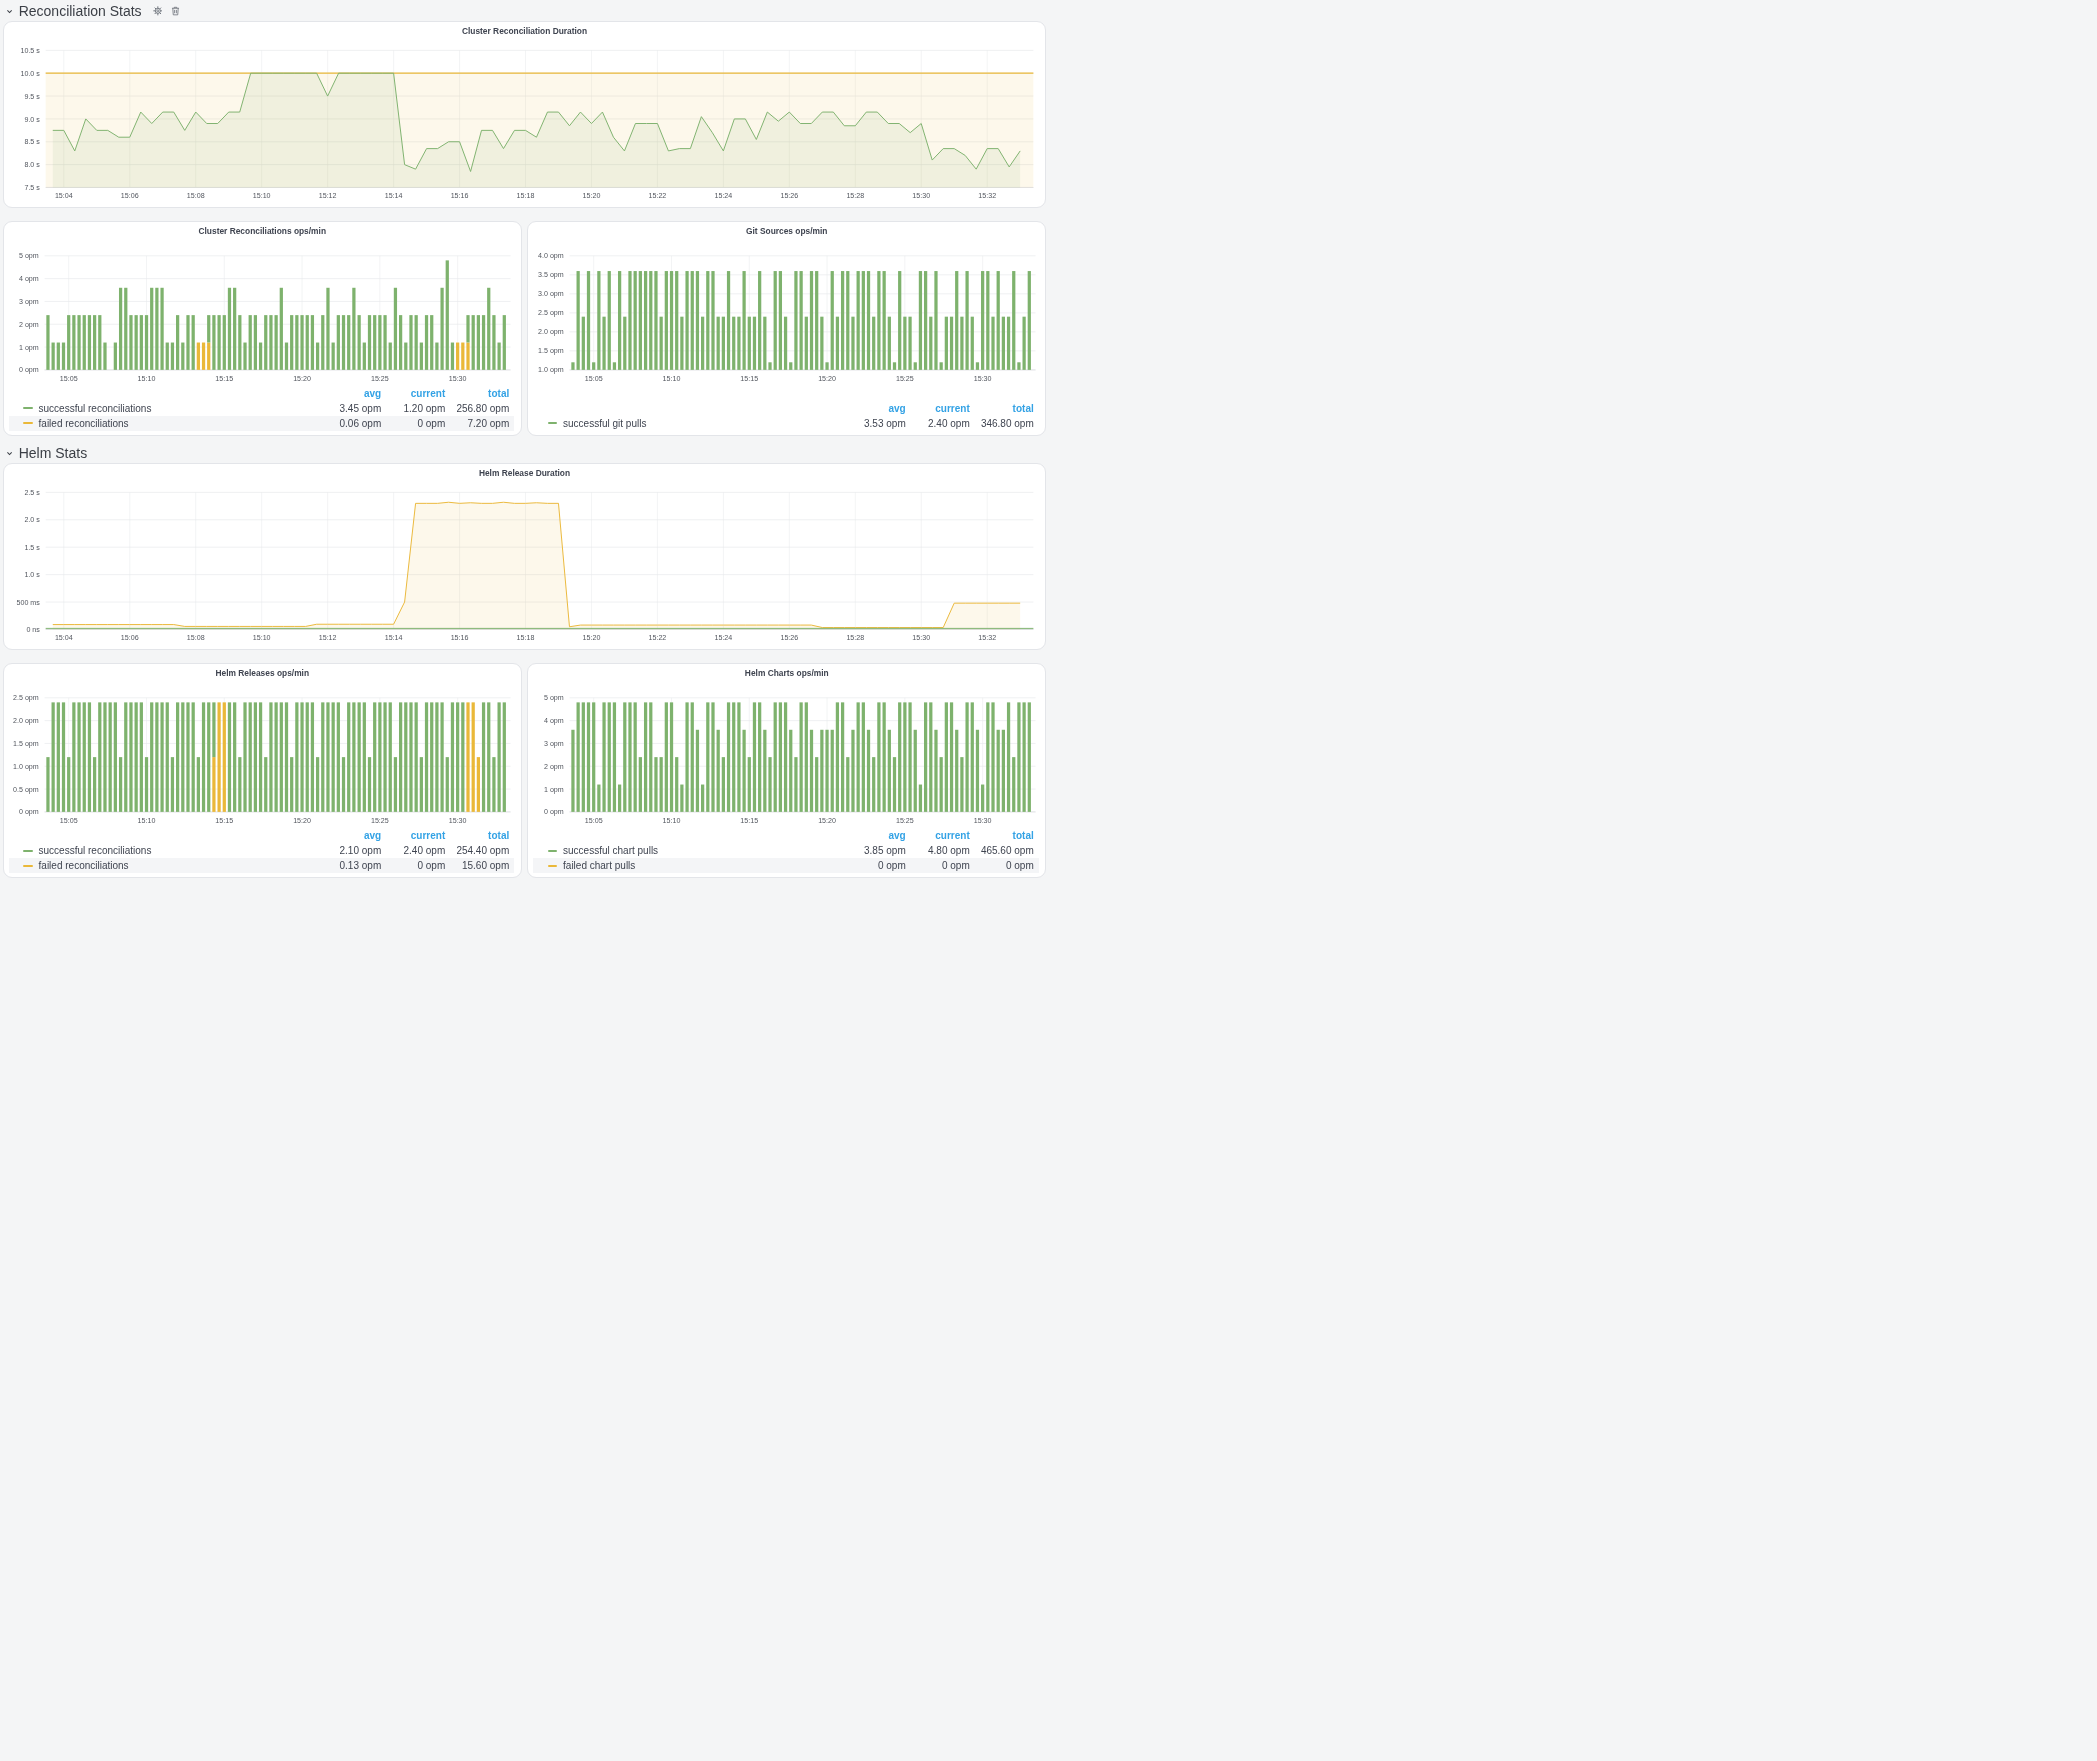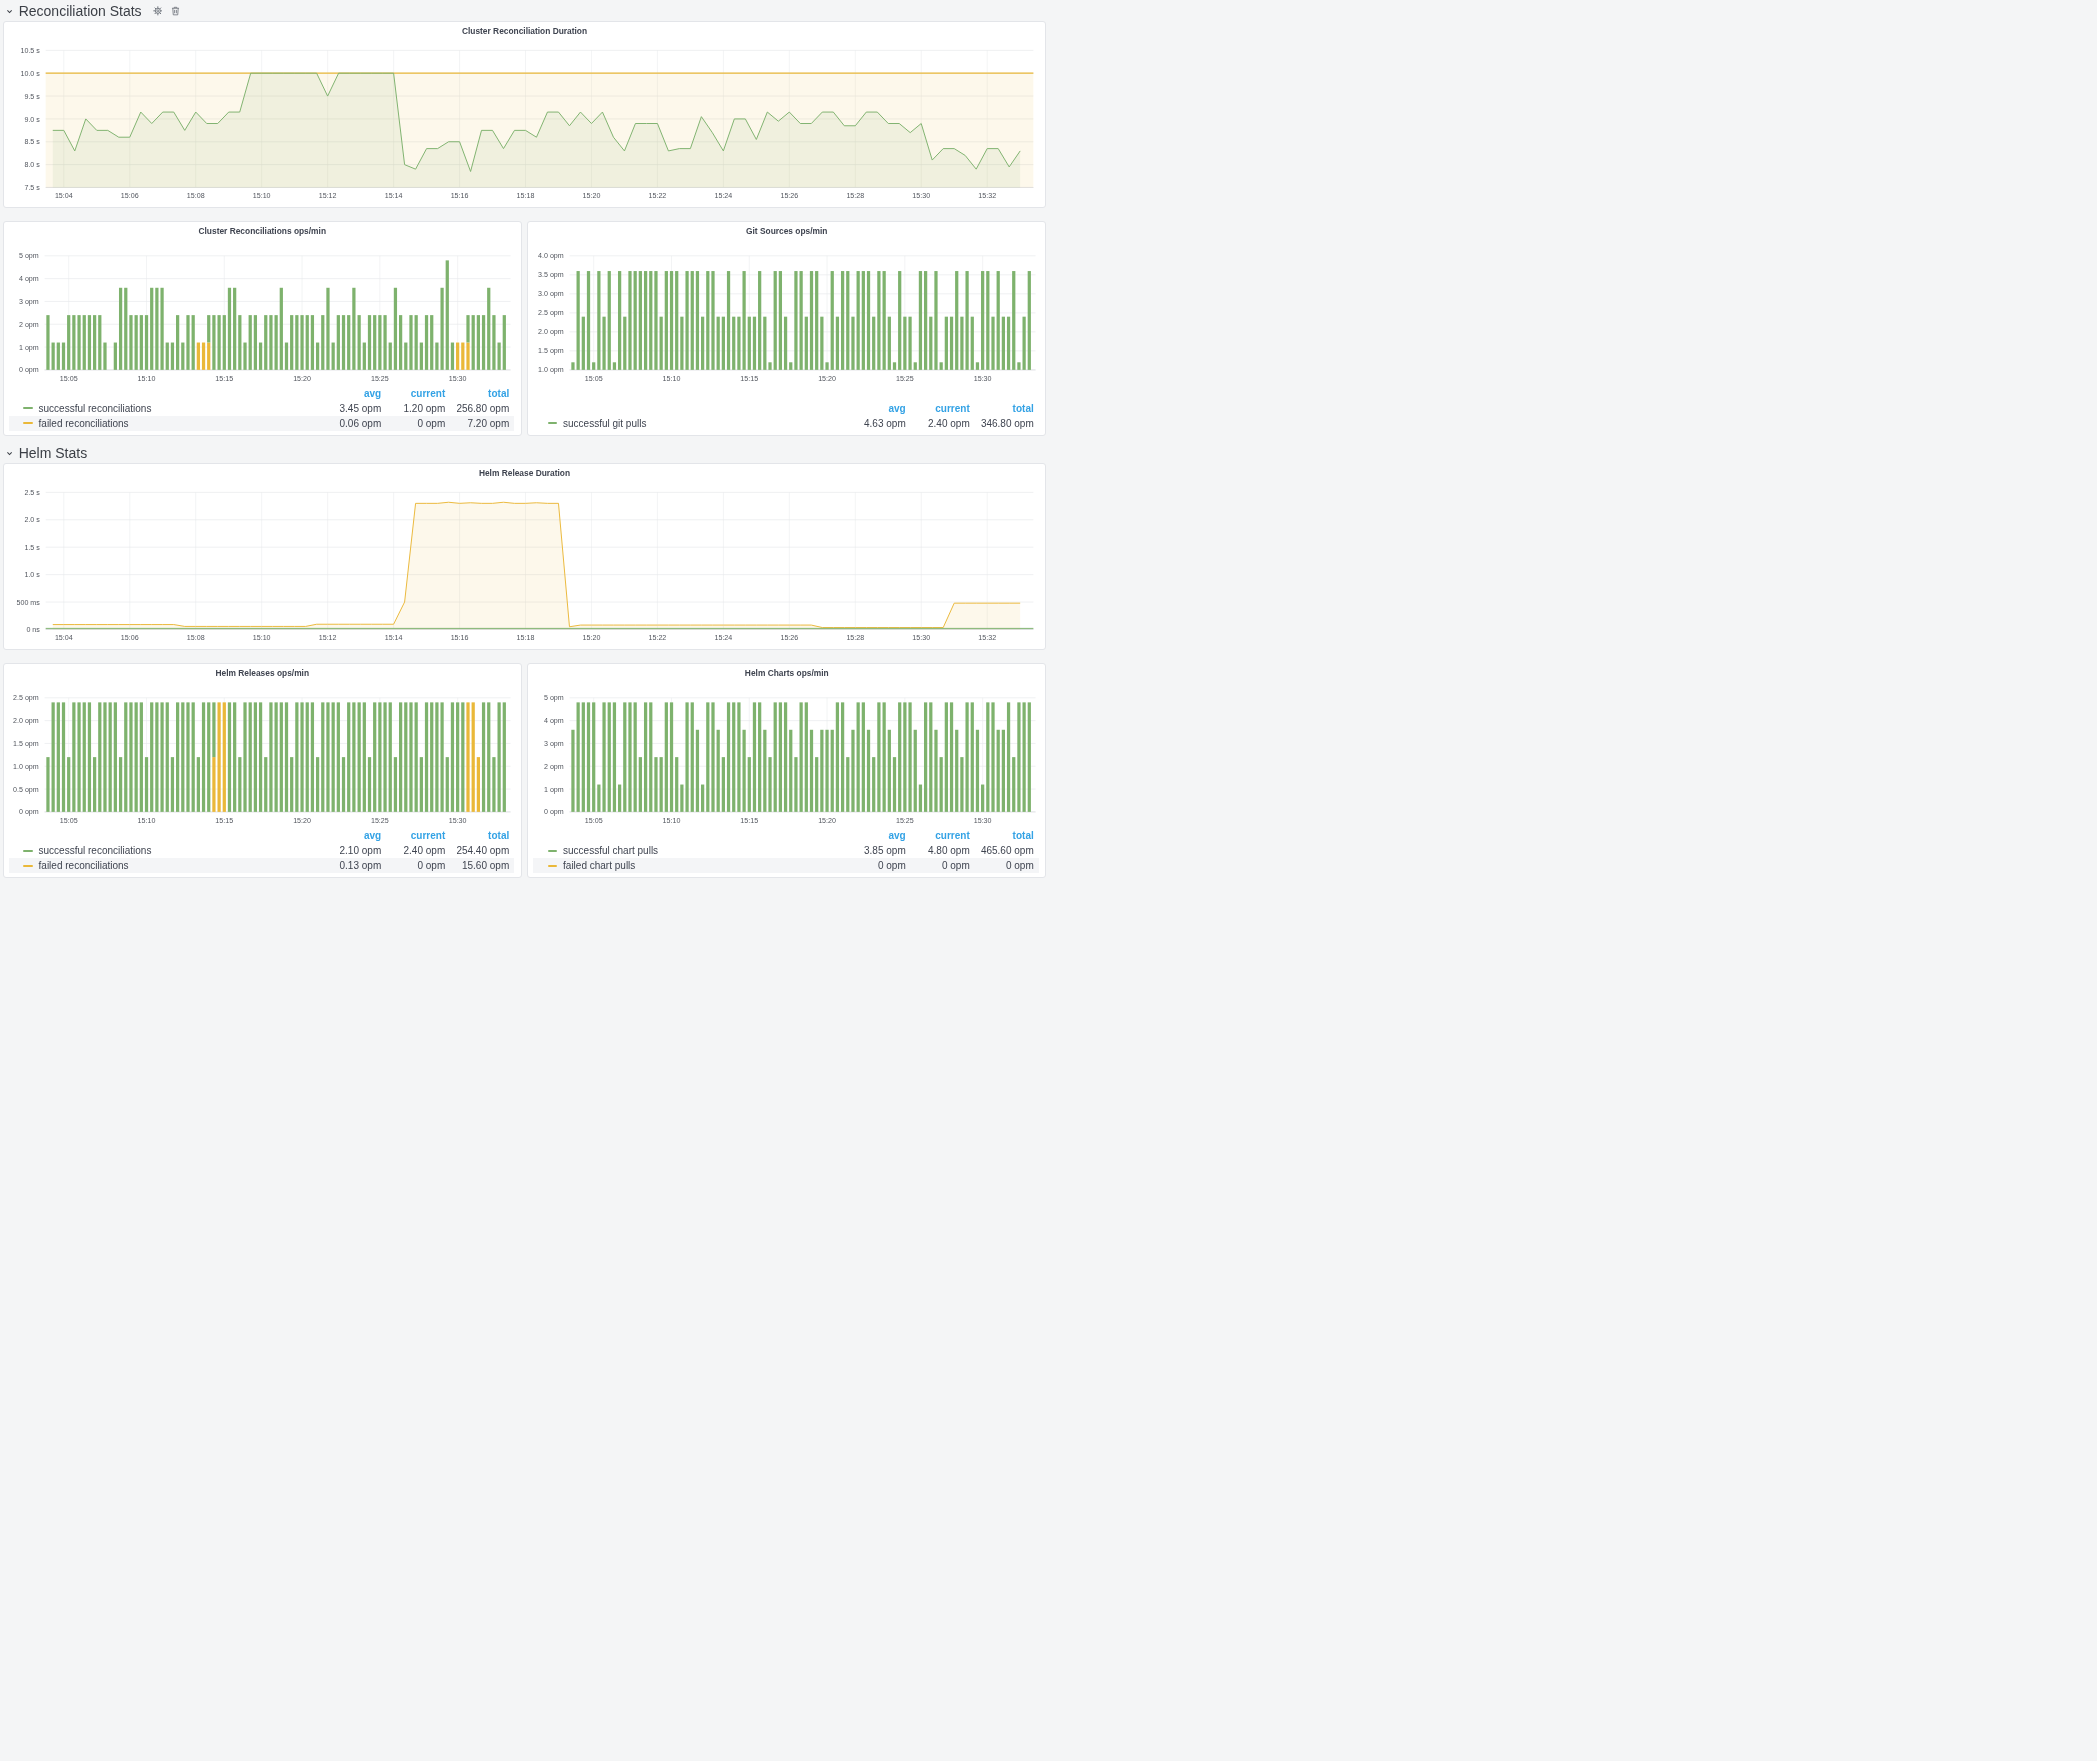--- a/index.html
+++ b/index.html
@@ -7,21 +7,21 @@
     width:1049px;min-height:881px;background:#f4f5f6;
     font-family:"Liberation Sans",sans-serif;color:#3f4450;
     -webkit-font-smoothing:antialiased;
   }
   .wrap{padding:1.3px 2.6px 6.5px 2.6px;}
   .sec-header{display:flex;align-items:center;gap:5.8px;height:19.5px;padding-left:3.2px;cursor:pointer;}
   .sec-header.mt{margin-top:7.8px;}
   .sec-title{font-size:14px;font-weight:400;color:#3b3f46;}
   .sec-icons{display:flex;align-items:center;gap:9px;margin-left:5.2px;}
   .sec-icons svg{display:block;}
-  .panel{background:#ffffff;border:0.6px solid #e3e5e9;border-radius:3px;position:relative;box-sizing:border-box;}
+  .panel{background:#ffffff;border:0.6px solid #e3e5e9;border-radius:9px;position:relative;box-sizing:border-box;}
   .p-tall{height:187px;}
   .p-bar{height:215px;flex:1;}
   .row{display:flex;gap:5.2px;margin-top:13px;}
   .panel-title{
     position:absolute;top:3.9px;left:0;right:0;text-align:center;
     font-size:8.4px;font-weight:600;color:#3f4450;cursor:pointer;
   }
   .chart{position:absolute;left:3.9px;right:3.9px;top:18px;}
   .p-tall .chart{height:163px;}
   .p-bar .chart{height:147px;}
@@ -386,21 +386,21 @@
           </svg></div>
       <div class="legend">
           <div class="lrow lhead">
             <span class="lname"></span>
             <span class="lcol">avg</span>
             <span class="lcol">current</span>
             <span class="lcol">total</span>
           </div>
           <div class="lrow">
             <span class="lname"><i class="dash" style="background:#7EB26D"></i>successful git pulls</span>
-            <span class="lcol">4.63 opm</span>
+            <span class="lcol">3.53 opm</span>
             <span class="lcol">2.40 opm</span>
             <span class="lcol">346.80 opm</span>
           </div>
         </div>
     </div>
   </div>
 
   <div class="sec-header mt">
     <svg width="7.1" height="7.1" viewBox="0 0 10 10">
         <path d="M2 3.5 L5 6.5 L8 3.5" fill="none" stroke="#3b3f46" stroke-width="1.5"></path>

